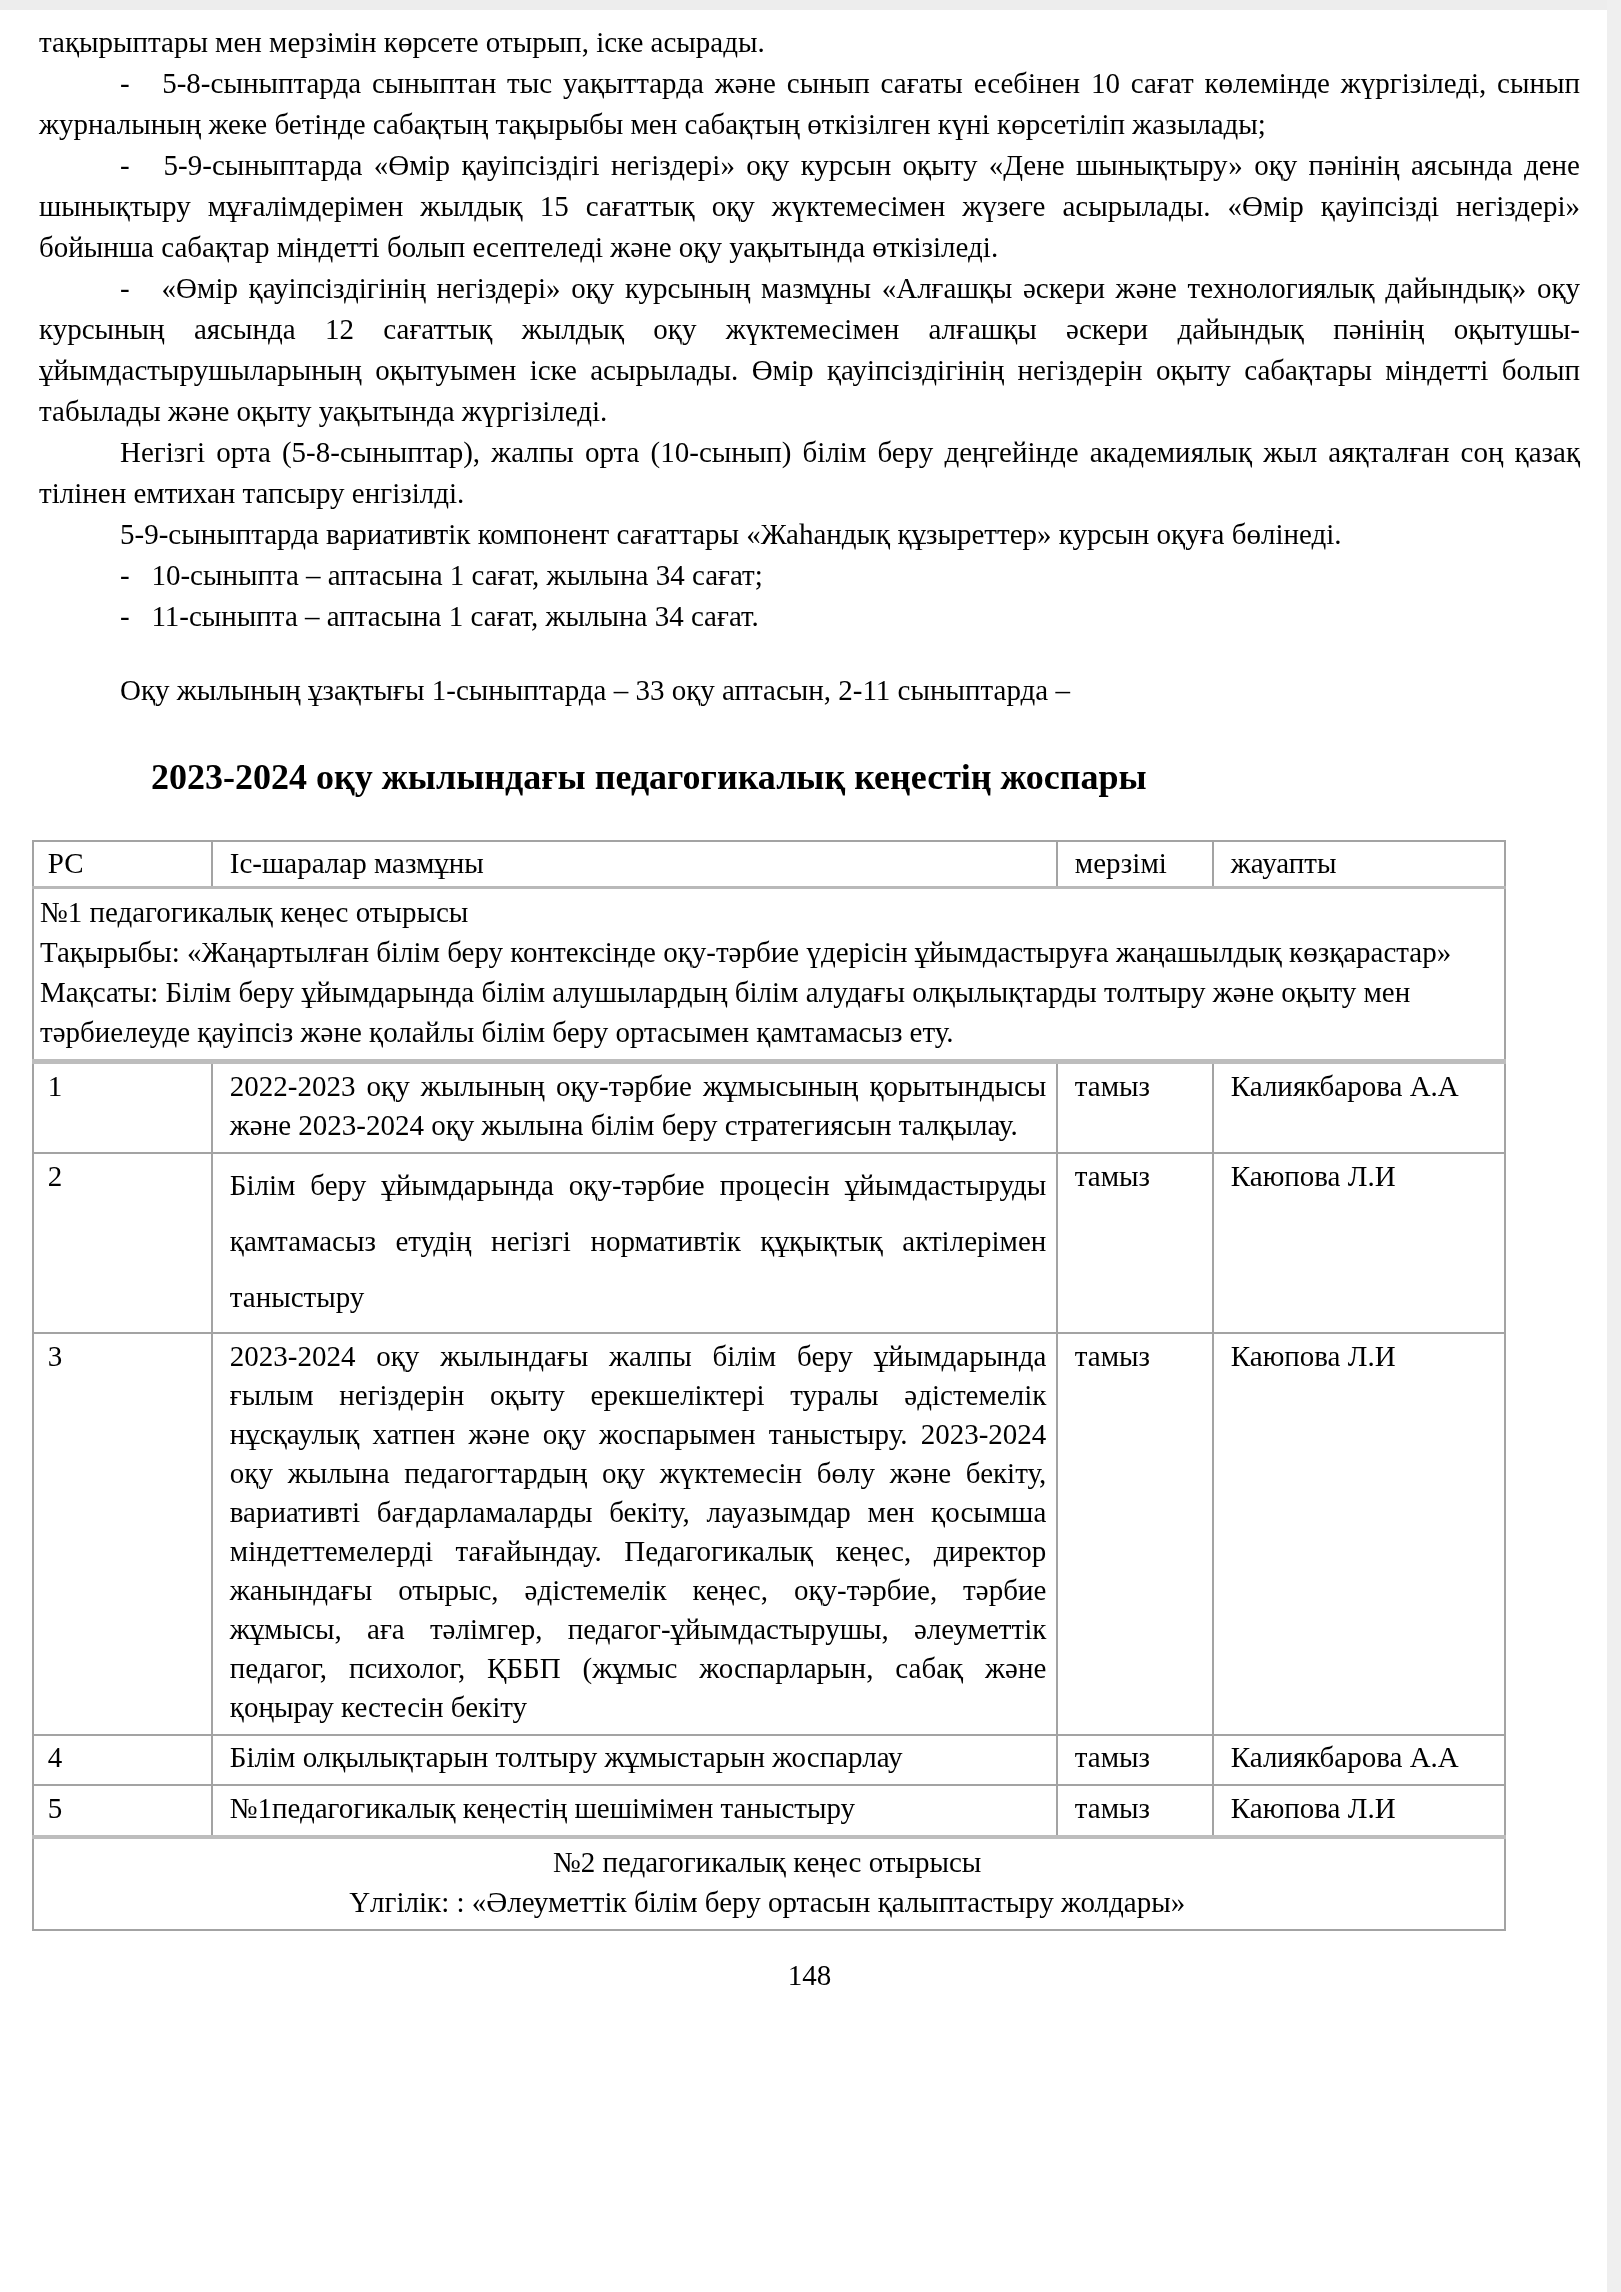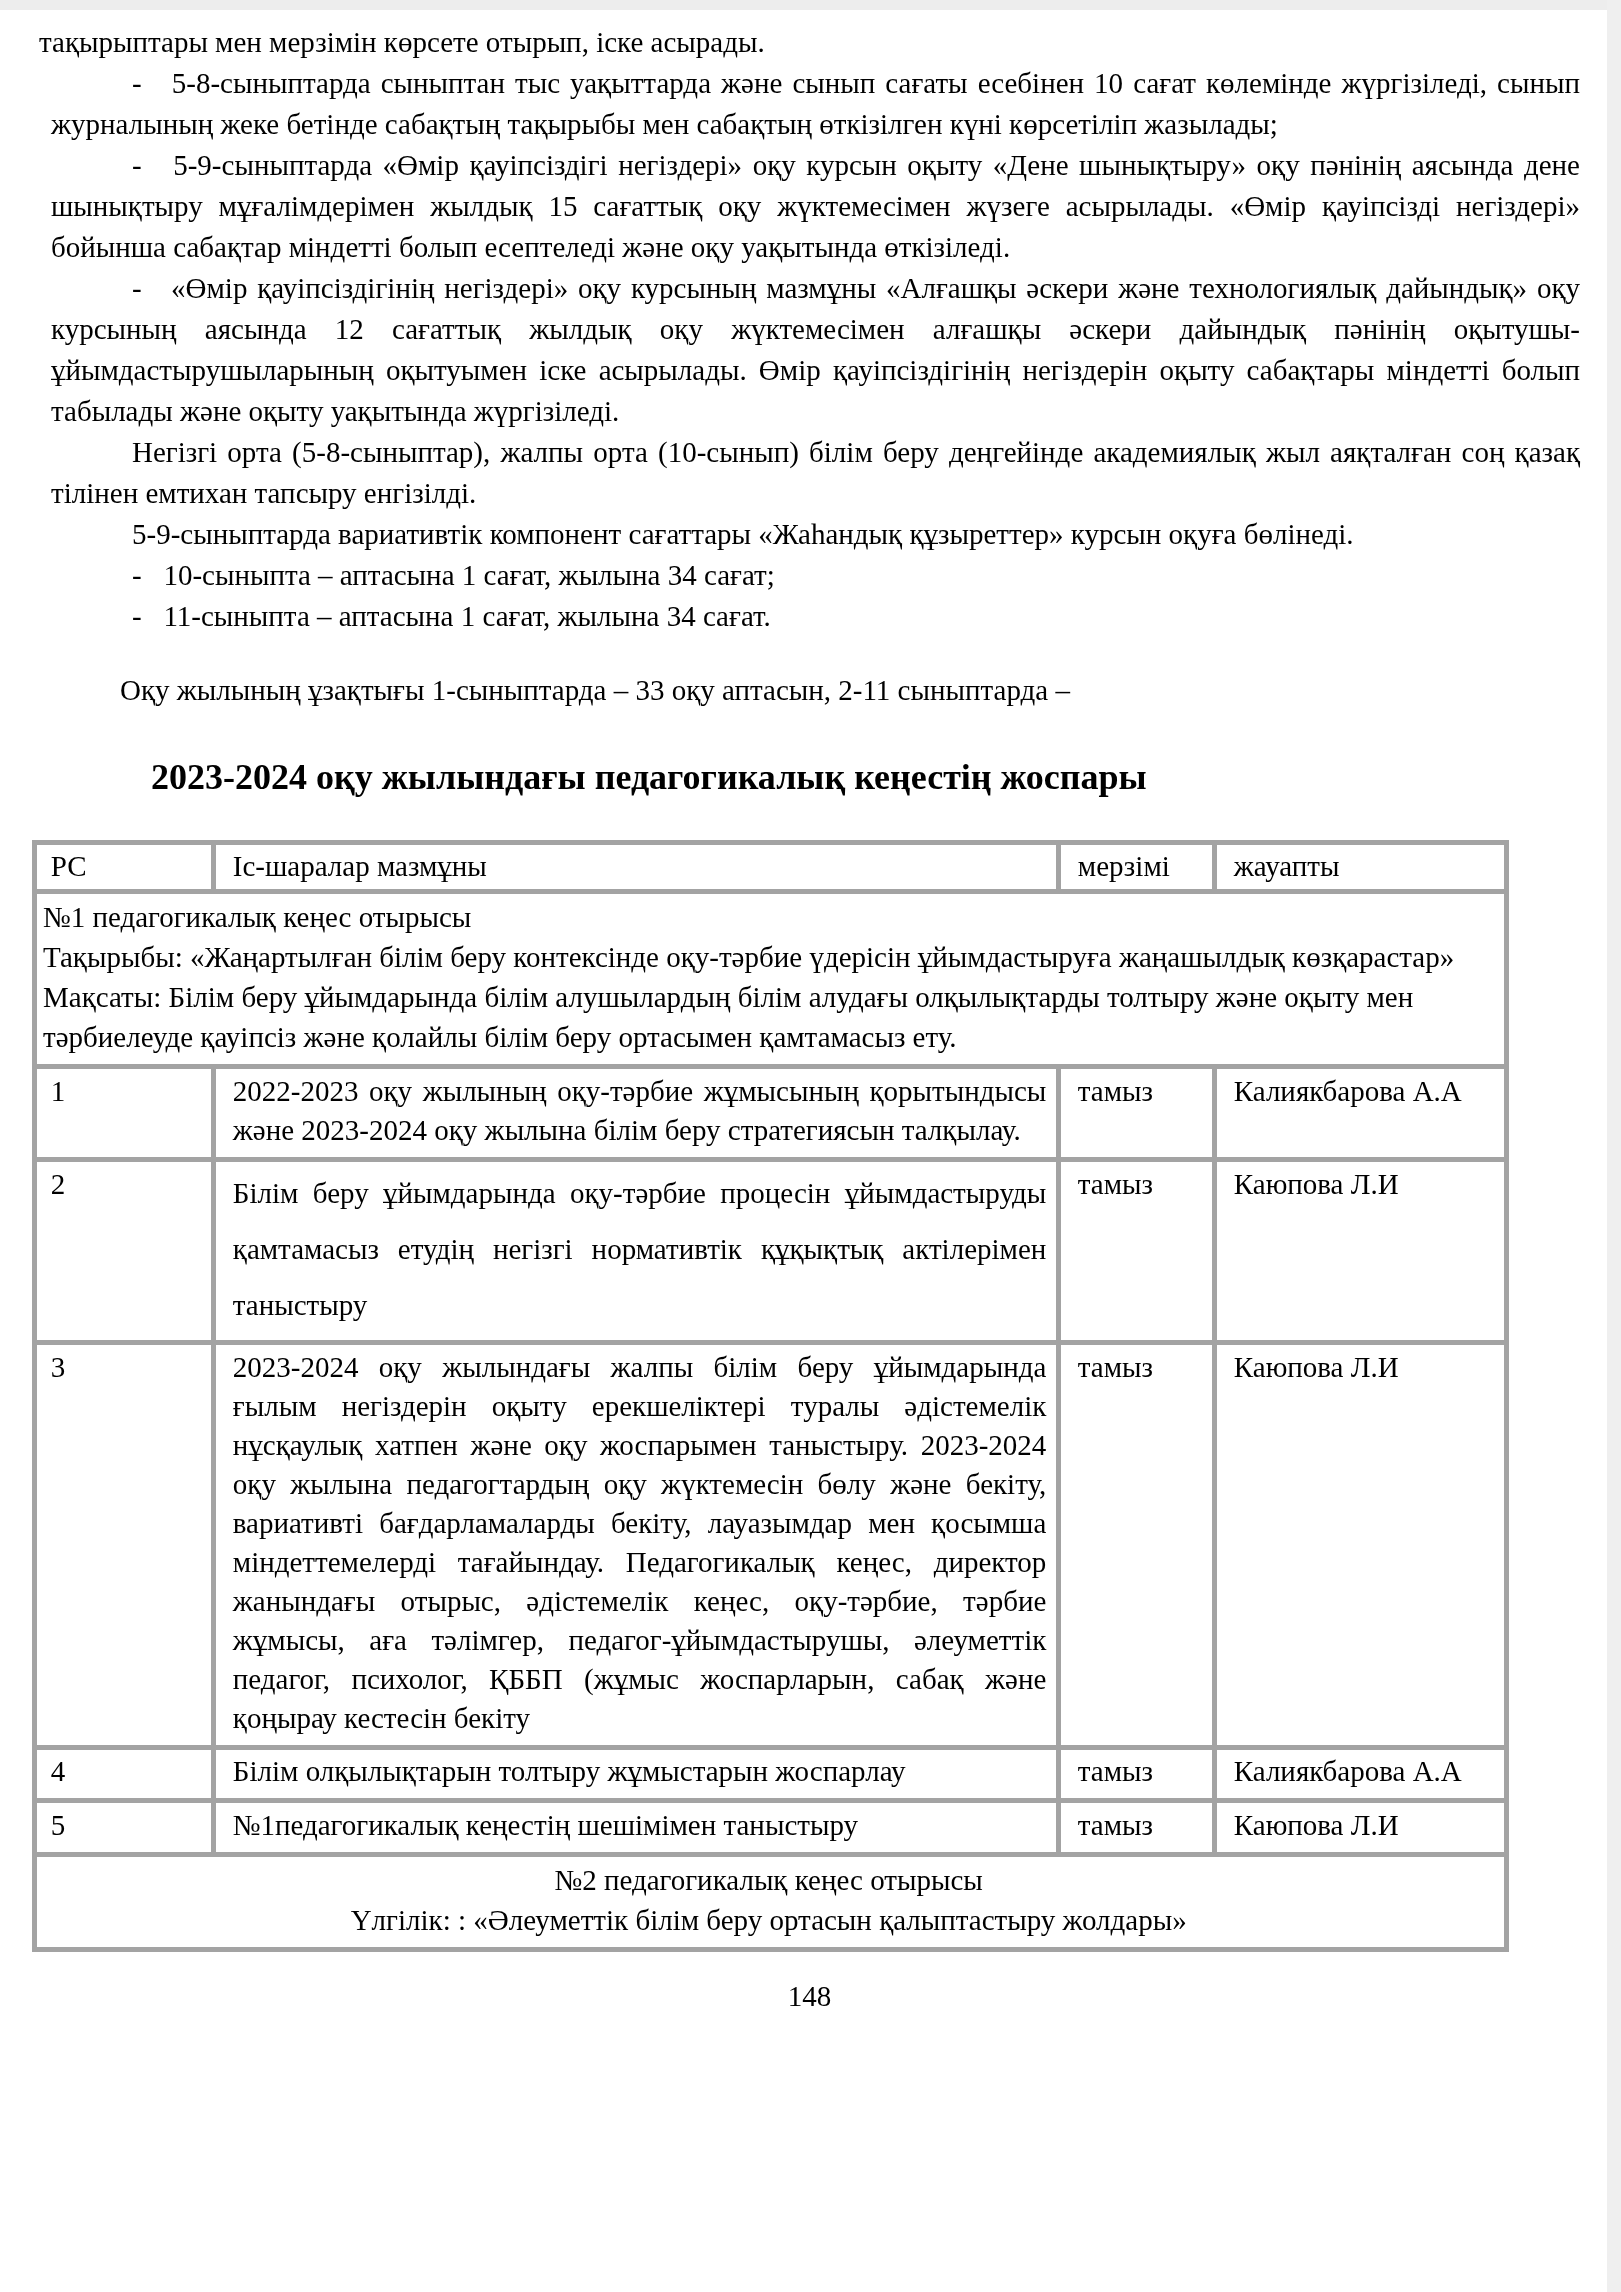--- a/index.html
+++ b/index.html
@@ -23,40 +23,40 @@
   .content {
     position: relative;
     padding: 21.6px 41px 29px 39px;
     width: 1541px;
   }
   p {
     margin: 0;
     line-height: 41px;
   }
   .just { text-align: justify; }
-  .ind  { text-indent: 81px; margin-left: 12px; }
+  .ind  { text-indent: 81px; }
   .gap-top { margin-top: 39px; }
   .duration { margin-top: 33px; line-height: 41px; }
   .duration .dl1 { padding-left: 81px; }
   .duration .dl2 { padding-left: 13.7px; }
   .plan-heading {
     margin: 45px 0 0 112px;
     font-size: 36px;
     font-weight: 700;
     line-height: 43px;
   }
   .plan-table {
     border-collapse: collapse;
     table-layout: fixed;
     width: 1472px;
     margin-top: 41px;
     margin-left: -6.9px;
   }
   .plan-table td {
-    border: 5px solid #a3a3a3;
+    border: 2px solid #a3a3a3;
     vertical-align: top;
     padding: 2.9px 9.8px 6.9px 16.7px;
     line-height: 39px;
   }
   .plan-table td.num-cell { padding-left: 13.7px; }
   .plan-table tr.head td {
     border-bottom: 3.9px solid #b9b9b9;
     line-height: 37px;
     padding-top: 3.9px;
     padding-bottom: 3.9px;

